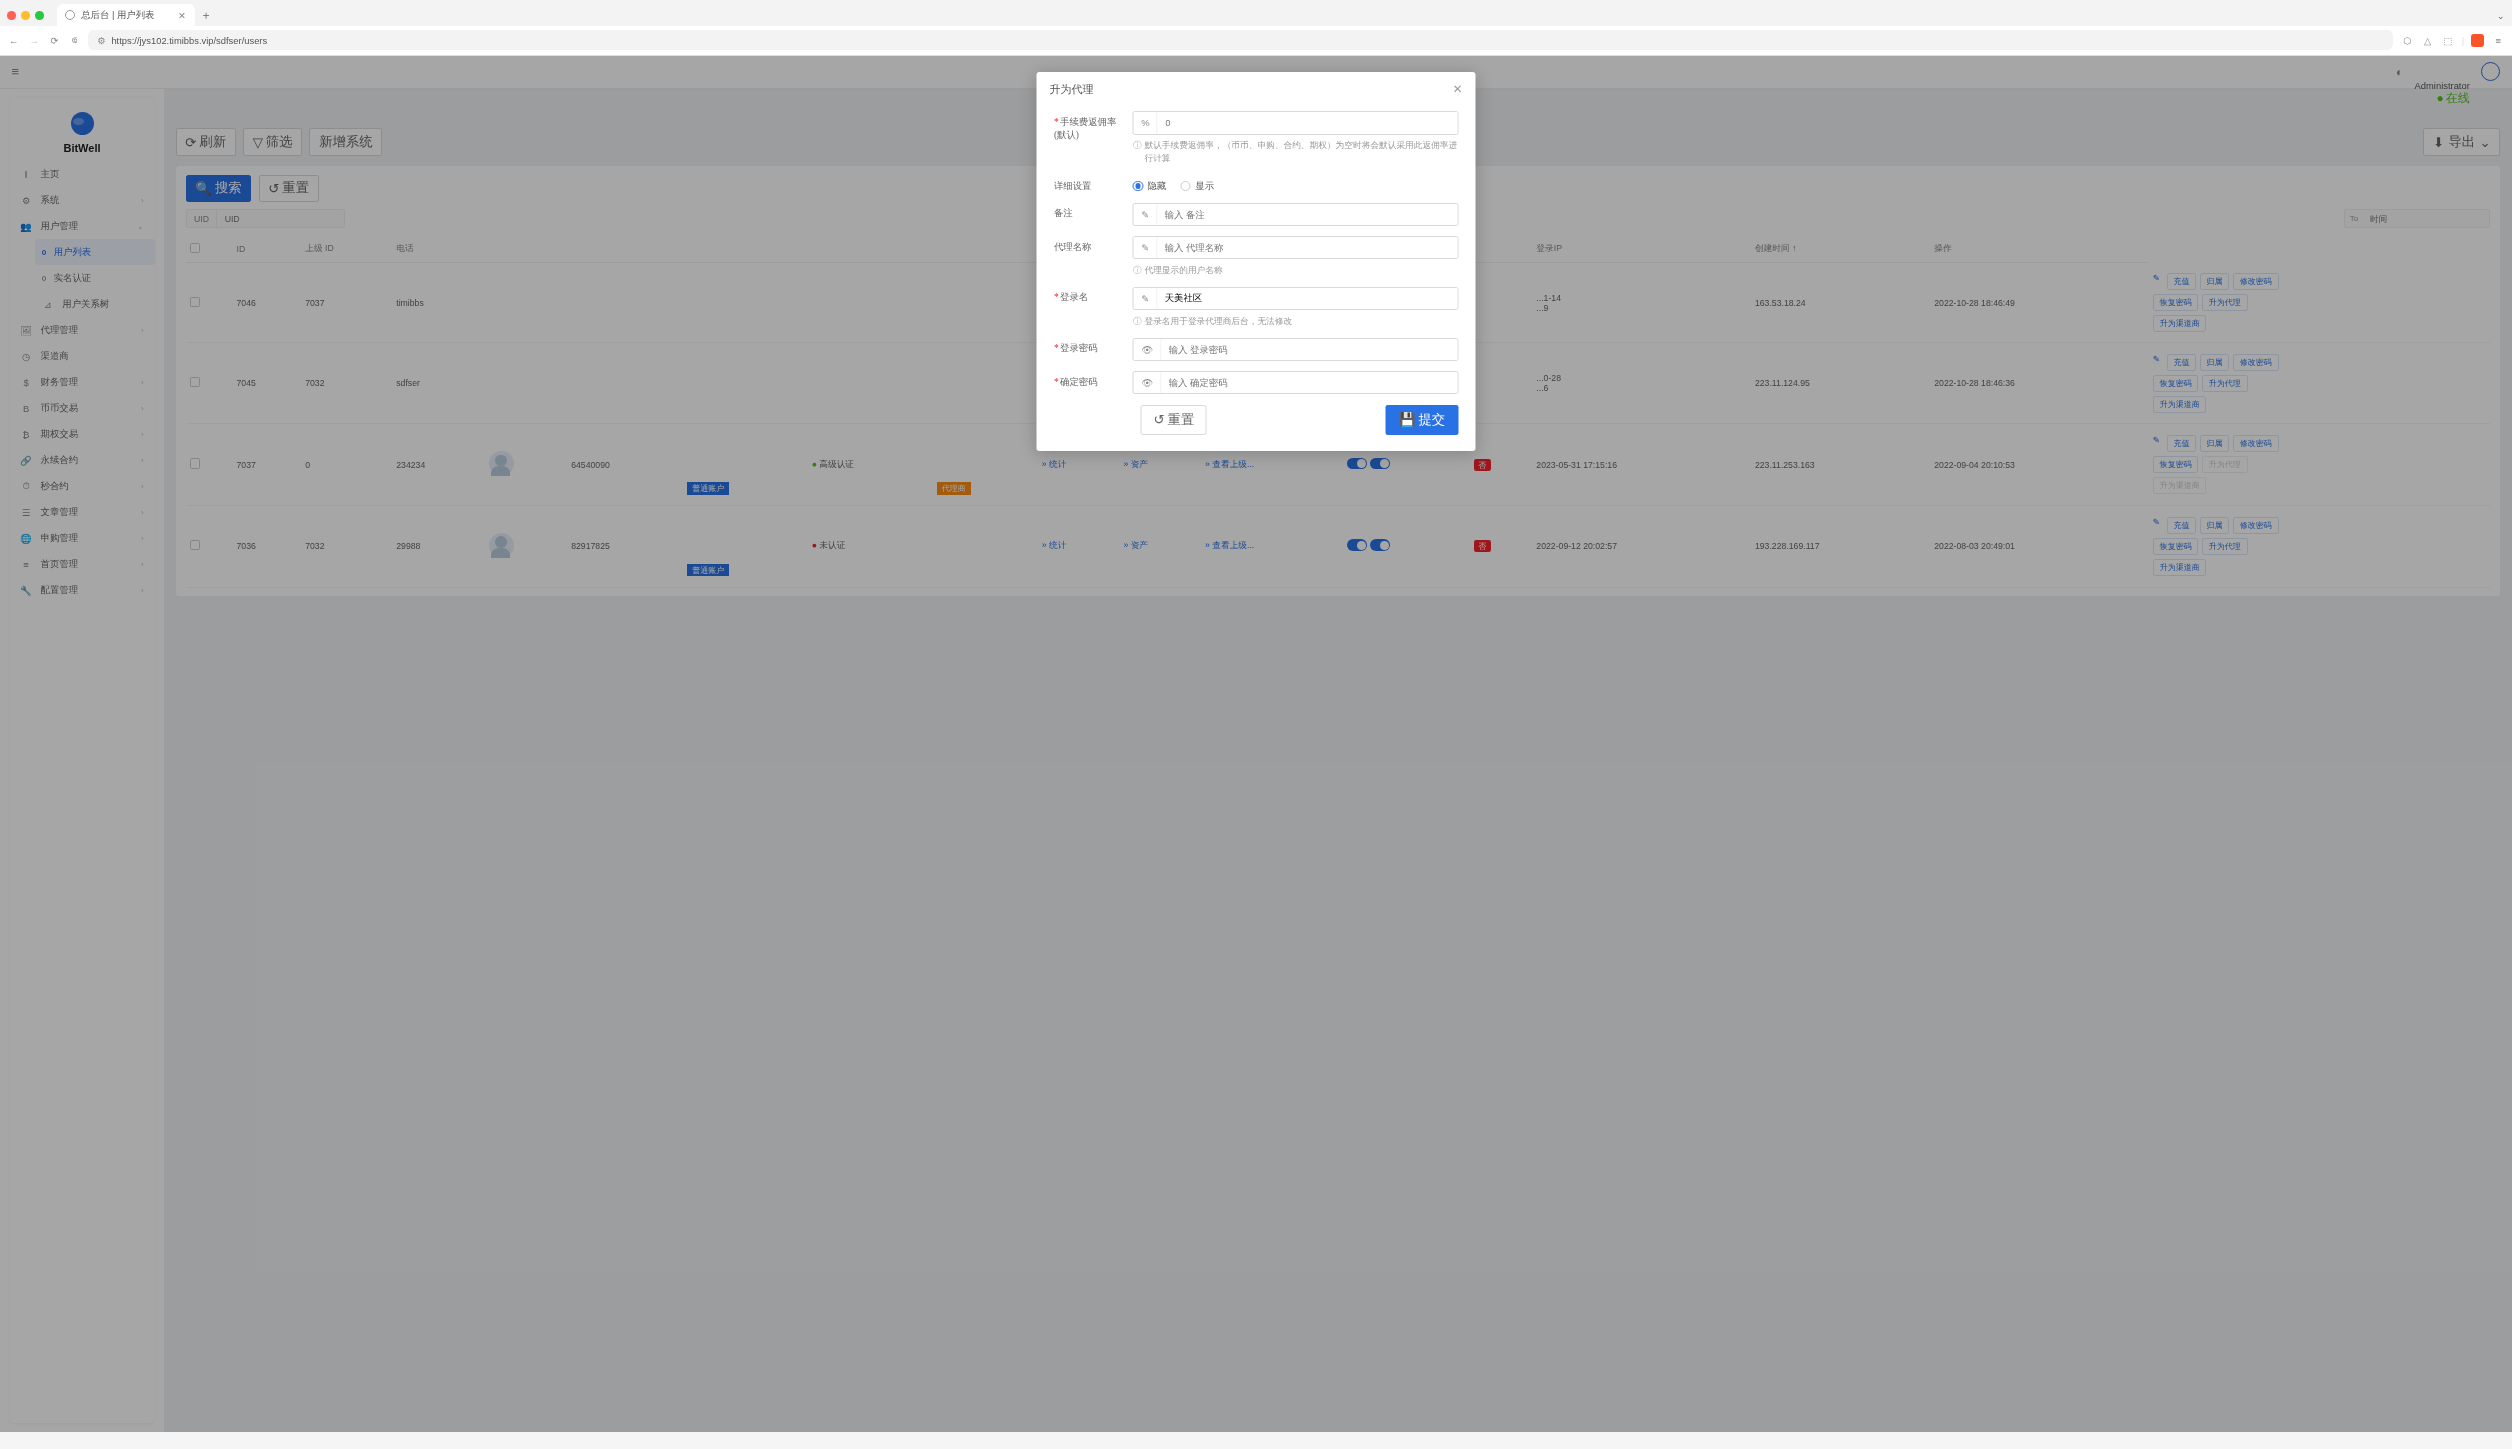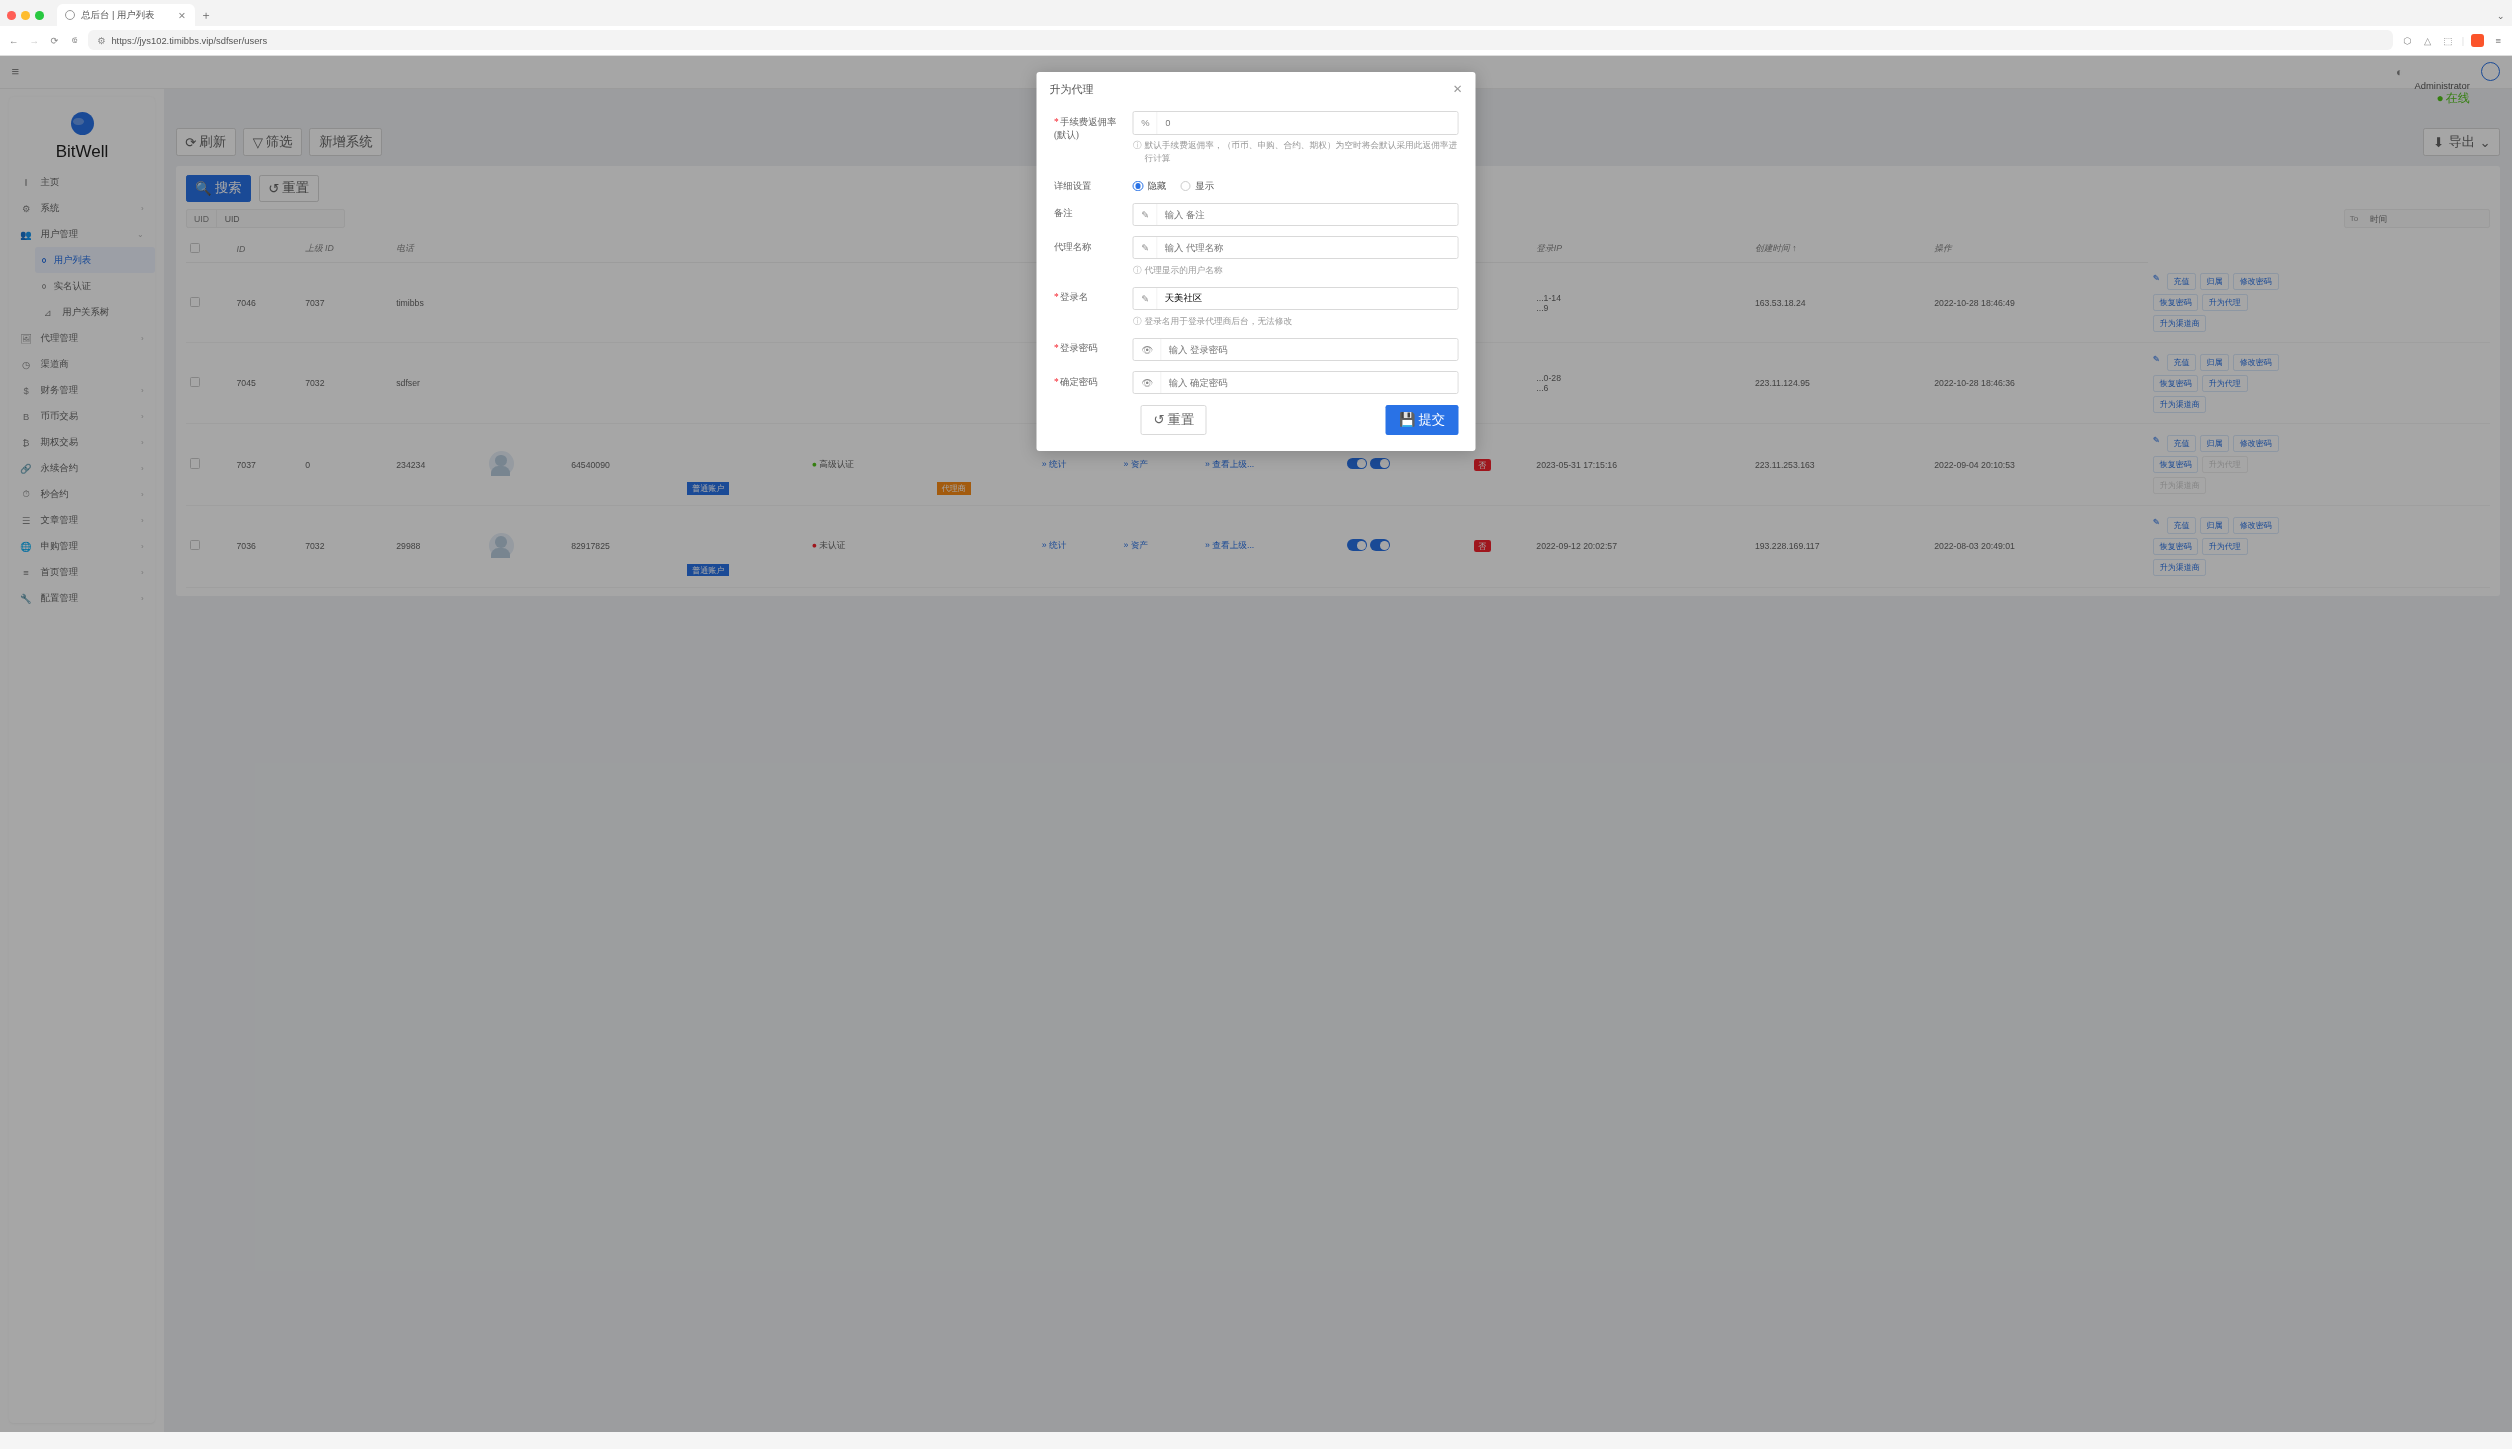--- a/index.html
+++ b/index.html
@@ -37,21 +37,21 @@
 .user-status::before { content: "●"; margin-right: 2.2px; }
 .user-avatar { width: 19px; height: 19px; border: 1.5px solid #2972e6; border-radius: 50%; }
 .theme-toggle { font-size: 11.6px; color: #888; cursor: pointer; }
 
 .body-wrap { display: flex; height: calc(100% - 33px); }
 .sidebar-panel { width: 164px; background: #fff; padding: 8.7px; }
 .sidebar-card { background: #fff; border-radius: 4.4px; box-shadow: 0 0.7px 2.2px rgba(0,0,0,0.05); padding-bottom: 7.3px; height: 100%; overflow: hidden; }
 .logo-box { text-align: center; padding: 14.5px 0 7.3px 0; }
 .logo-circle { width: 23px; height: 23px; background: #2972e6; border-radius: 50%; margin: 0 auto 7.3px auto; position: relative; }
 .logo-circle::after { content: ""; position: absolute; width: 10.2px; height: 7.3px; background: #fff; border-radius: 50%; top: 5.8px; left: 2.9px; opacity: .3; }
-.logo-text { font-weight: 400; font-size: 17px; color: #222; }
+.logo-text { font-weight: 700; font-size: 11px; color: #222; }
 .menu-item { display: flex; align-items: center; padding: 6.5px 11.6px; color: #666; cursor: pointer; position: relative; }
 .menu-item .micon { width: 11.6px; margin-right: 8.7px; text-align: center; font-size: 9.4px; color: #888; }
 .menu-item .chev { margin-left: auto; color: #bbb; font-size: 8px; }
 .menu-item.active { background: #f0f5ff; color: #2972e6; }
 .menu-sub { padding-left: 26px; }
 .menu-sub .menu-item { padding-left: 7.3px; font-size: 9.4px; }
 .menu-sub .menu-item .dot { width: 4.4px; height: 4.4px; border: 0.7px solid #999; border-radius: 50%; margin-right: 7.3px; }
 .menu-sub .menu-item.active { background: #f0f5ff; color: #2972e6; border-radius: 2.9px; }
 .menu-sub .menu-item.active .dot { border-color: #2972e6; }
 
@@ -67,21 +67,21 @@
 .btn-export { display: flex; align-items: center; gap: 4.4px; }
 .card { background: #fff; border-radius: 2.9px; padding: 8.7px 10.2px; }
 .search-row { display: flex; gap: 7.3px; margin-bottom: 7.3px; }
 .filter-row { display: flex; gap: 11.6px; margin-bottom: 7.3px; align-items: center; }
 .filter-item { display: flex; align-items: center; background: #fafafa; border: 0.7px solid #eee; border-radius: 2.2px; }
 .filter-label { padding: 3.6px 7.3px; color: #888; font-size: 8.7px; border-right: 0.7px solid #eee; }
 .filter-input { border: none; background: transparent; padding: 3.6px 7.3px; outline: none; min-width: 87px; font-size: 8.7px; }
 .filter-to { color: #999; font-size: 8px; padding: 0 4.4px; }
 
 table.data { width: 100%; border-collapse: collapse; margin-top: 7.3px; }
-table.data th { text-align: left; font-weight: 400; color: #888; font-size: 8.7px; padding: 7.3px 4.4px; border-bottom: 0.7px solid #f0f0f0; font-style: italic; }
+table.data th { text-align: left; font-weight: 400; color: #888; font-size: 8.7px; padding: 7.3px 4.4px; border-bottom: 0.7px solid #f0f0f0; }
 table.data td { padding: 10.2px 4.4px; border-bottom: 0.7px solid #f5f5f5; vertical-align: middle; font-size: 8.7px; color: #666; }
 .chk { width: 10.2px; height: 10.2px; border: 0.7px solid #ccc; border-radius: 1.5px; display: inline-block; cursor: pointer; }
 .avatar { width: 25px; height: 25px; border-radius: 50%; background: #e6eef7; display: inline-block; position: relative; }
 .avatar::after { content: ""; position: absolute; width: 11.6px; height: 11.6px; background: #b8ccde; border-radius: 50%; top: 3.6px; left: 6.5px; }
 .avatar::before { content: ""; position: absolute; width: 19px; height: 10.2px; background: #b8ccde; border-radius: 7.3px 7.3px 0 0; bottom: 0; left: 2.9px; }
 .tag { display: inline-block; padding: 0.7px 5.1px; border-radius: 0; font-size: 8px; margin-top: 48px; }
 .tag-blue { background: #2972e6; color: #fff; }
 .tag-orange { background: #fa8c16; color: #fff; }
 .dot-green { color: #52c41a; }
 .dot-red { color: #f5222d; }

